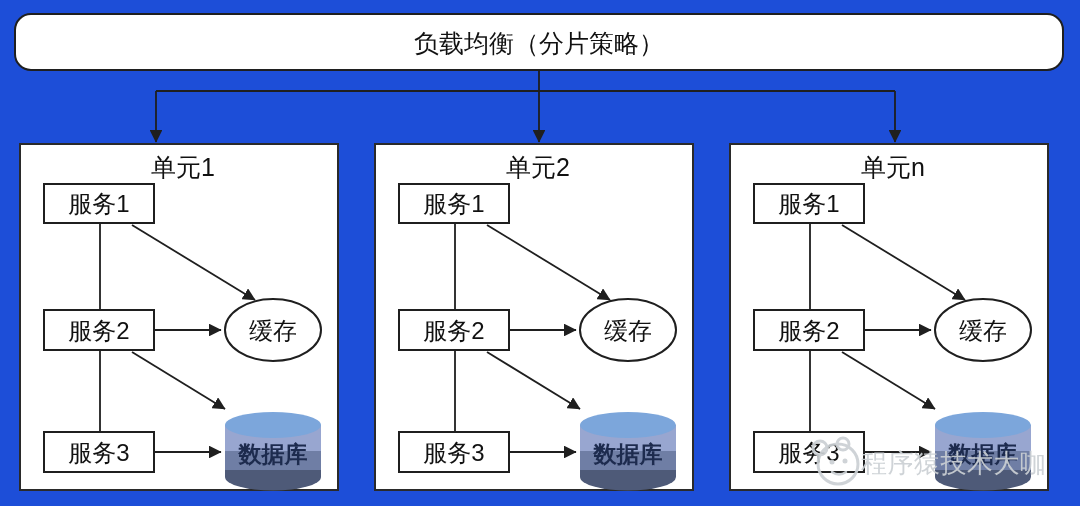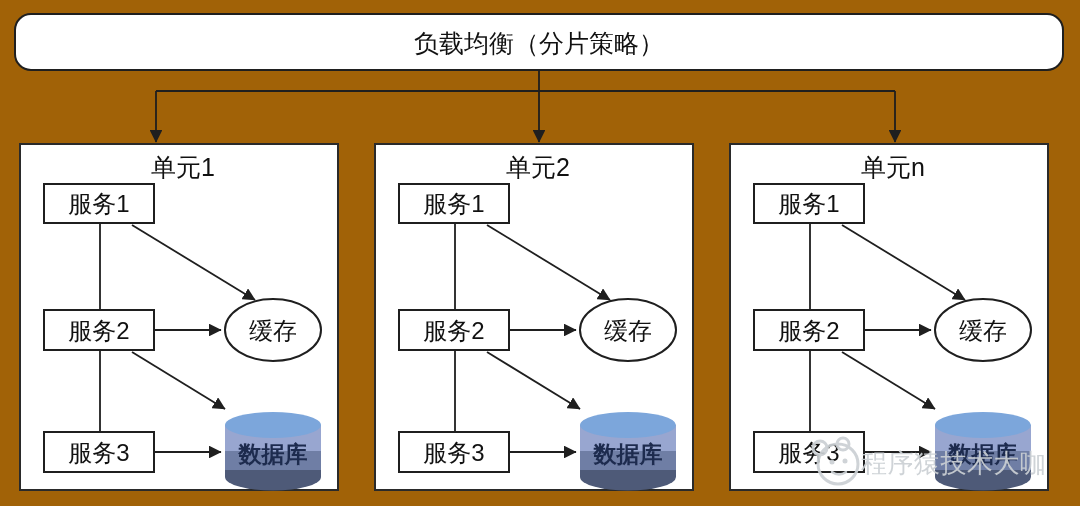--- a/index.html
+++ b/index.html
@@ -7,21 +7,21 @@
     padding: 0;
     background: #ffffff;
     width: 1080px;
     height: 506px;
     overflow: hidden;
   }
   .canvas-wrap {
     position: relative;
     width: 1080px;
     height: 506px;
-    background: #a16207;
+    background: #1d4ed8;
   }
   svg {
     display: block;
     font-family: "Liberation Sans", "DejaVu Sans", sans-serif;
   }
   .shape {
     fill: #ffffff;
     stroke: #1f1f1f;
     stroke-width: 2;
   }

